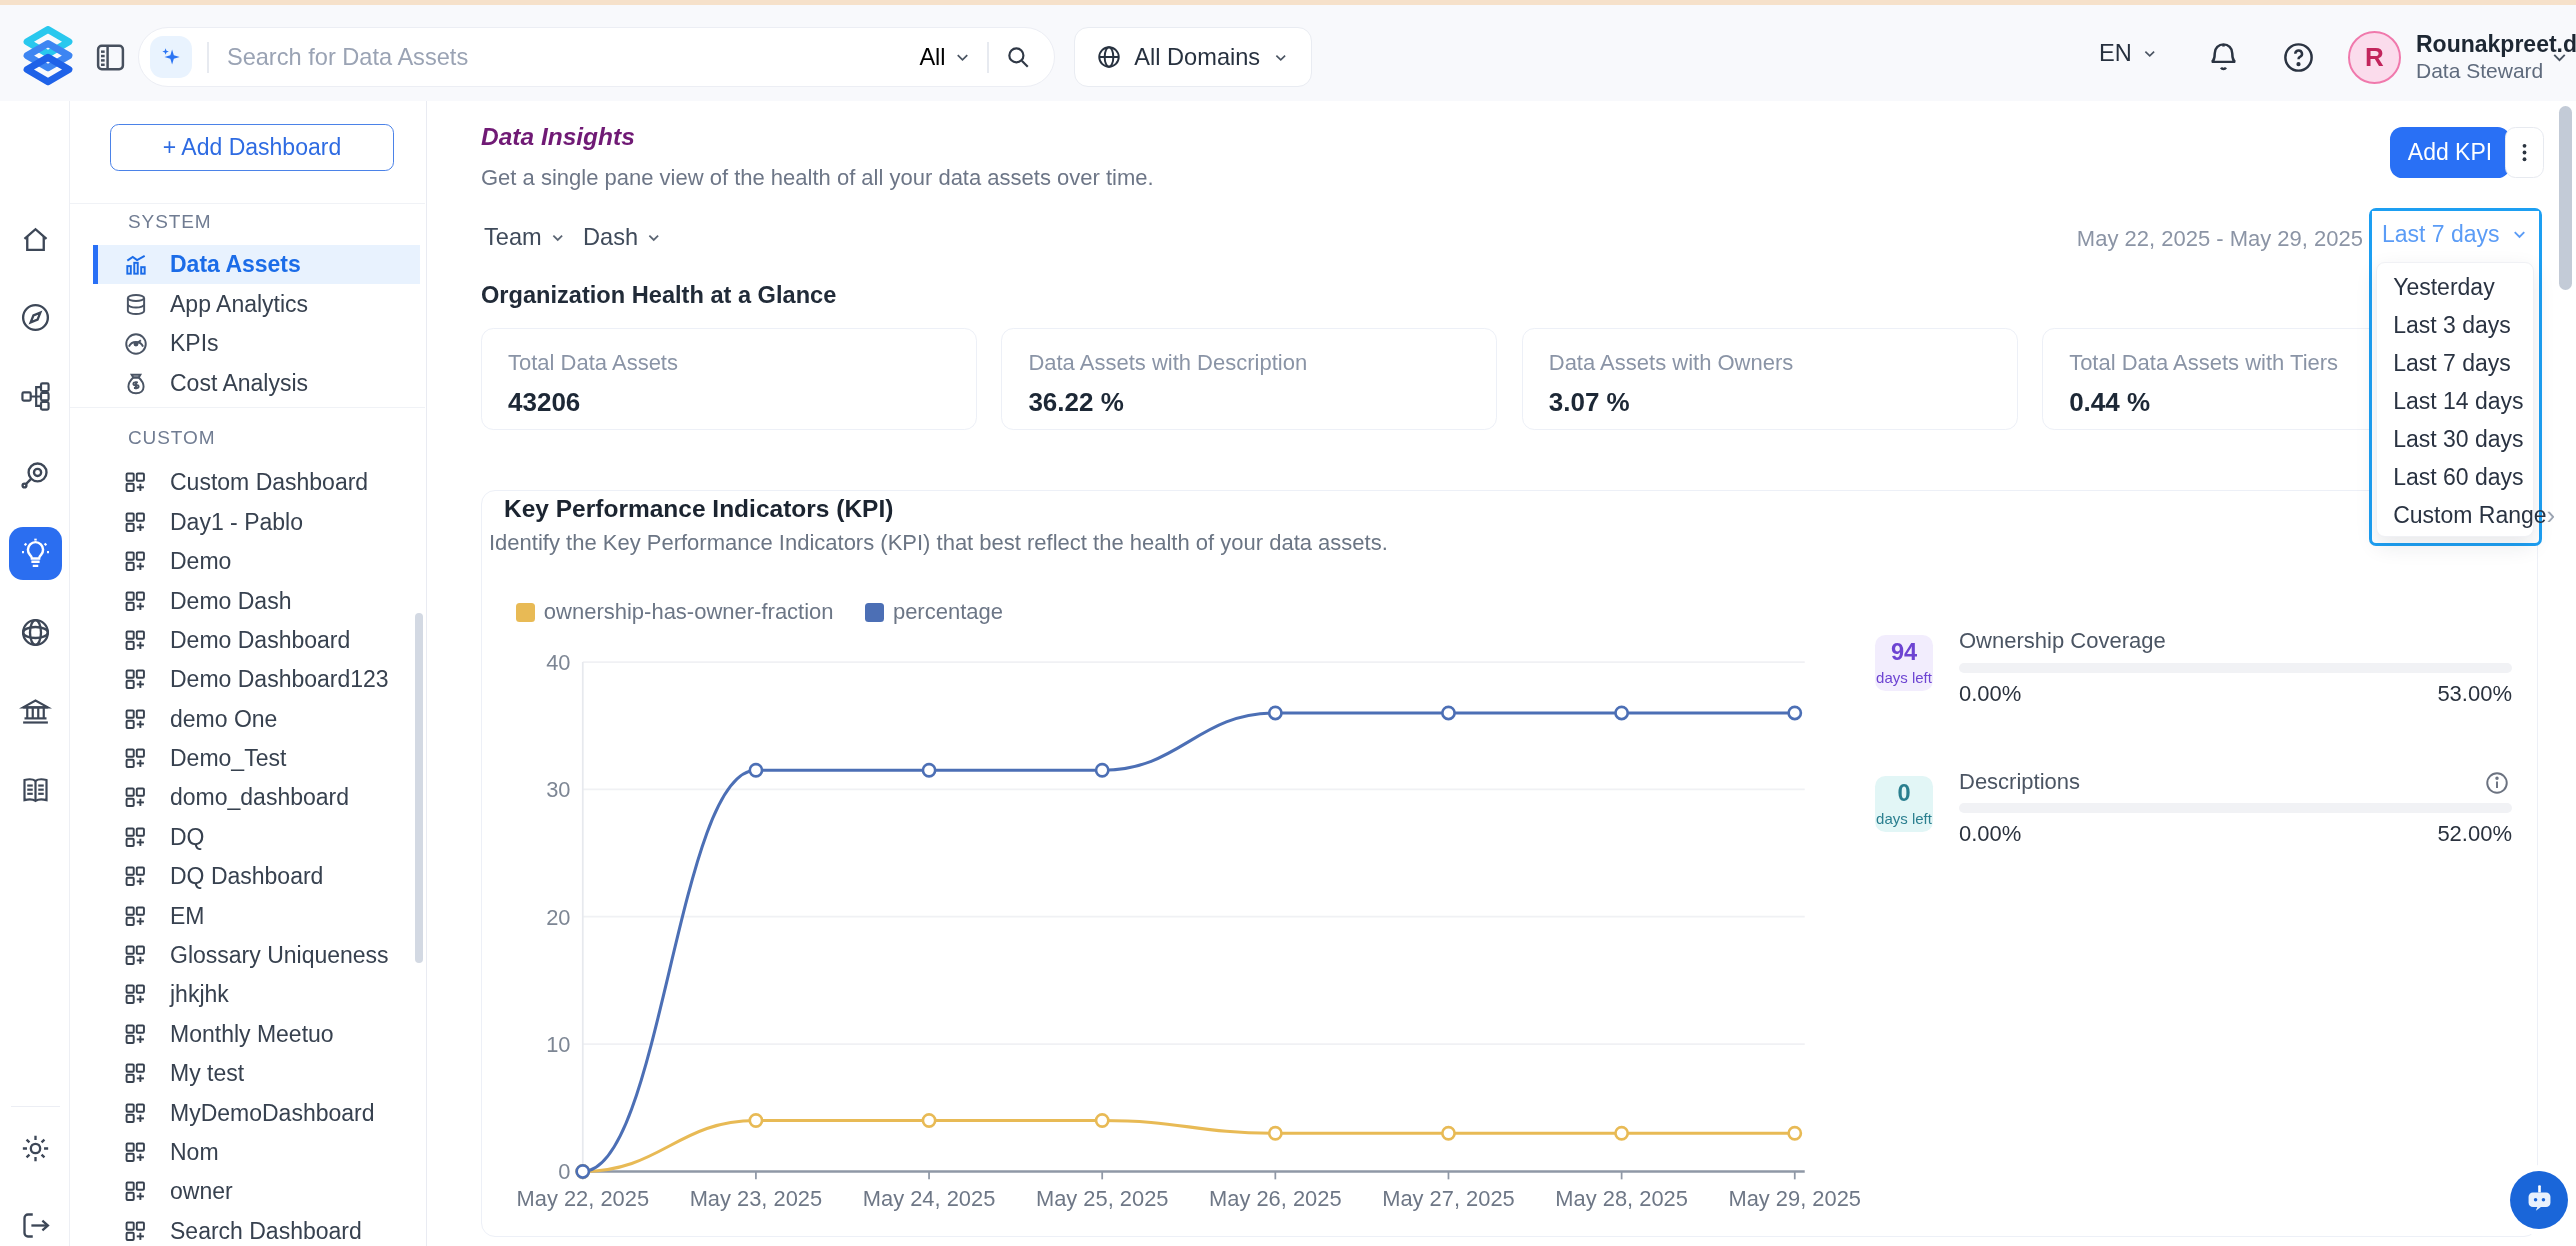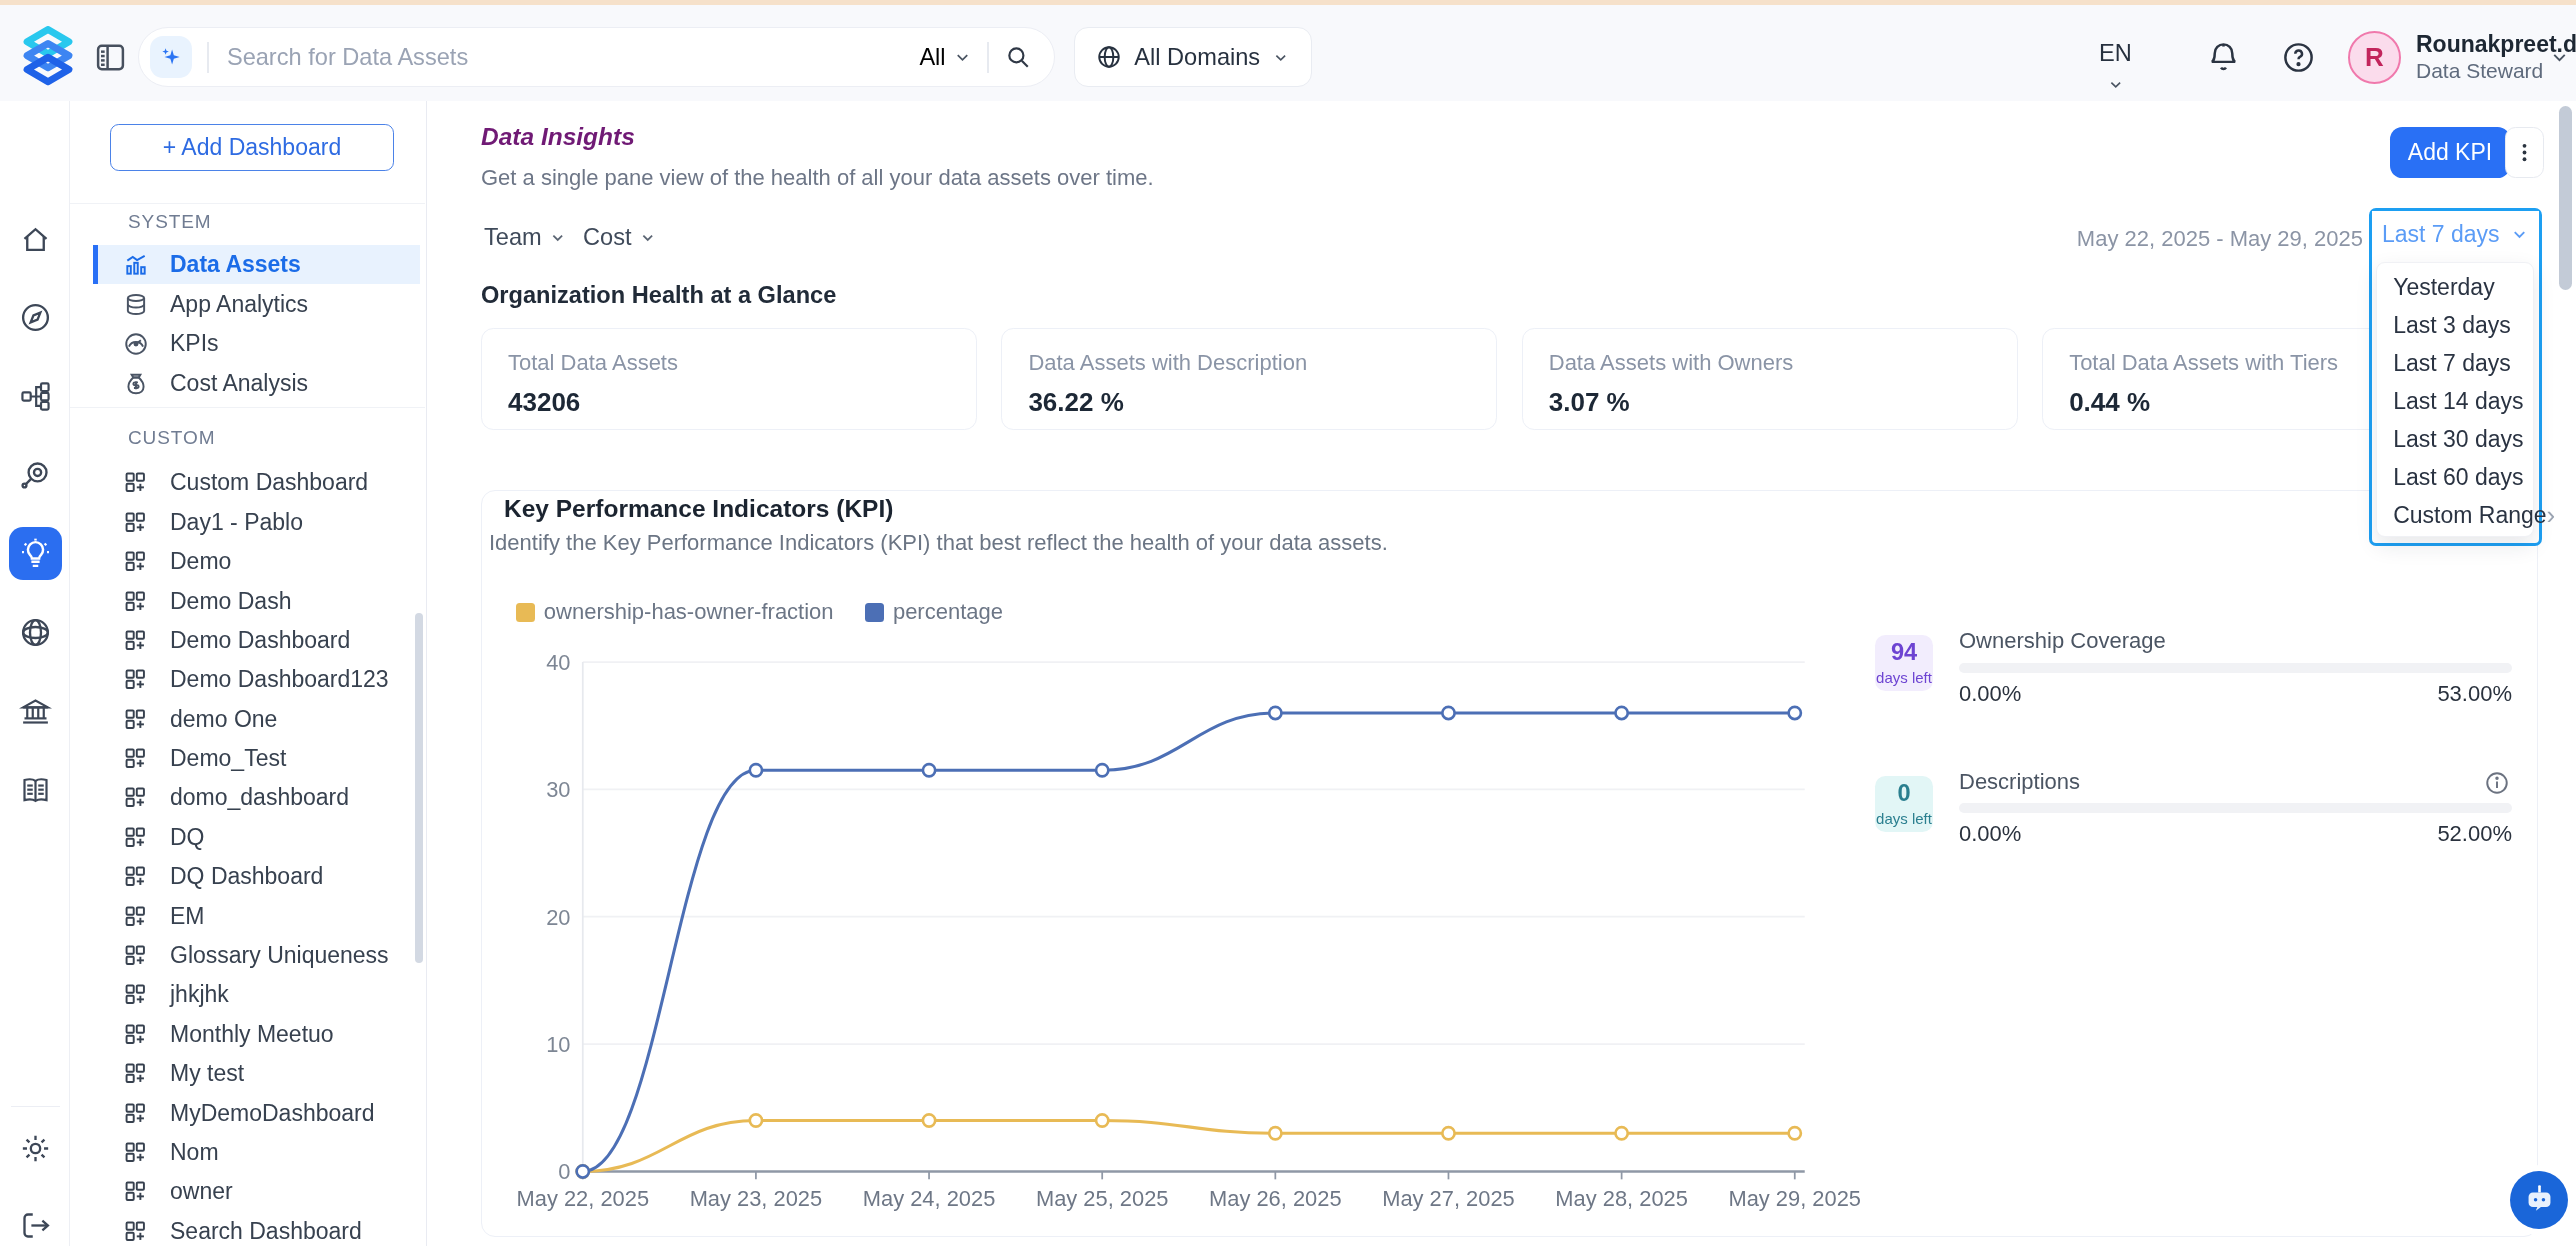--- a/index.html
+++ b/index.html
@@ -19,21 +19,21 @@
   #sparkle-badge{margin-left:10.5px;width:42px;height:42px;border-radius:13px;background:#e9f3fe;
     display:flex;align-items:center;justify-content:center;flex:0 0 auto;}
   .pill-div{width:1.8px;height:31.5px;background:#e7eaf0;margin:0 15.8px;flex:0 0 auto;}
   #search-input{flex:1;border:none;outline:none;background:transparent;font-size:23.6px;
     font-family:"Liberation Sans",sans-serif;color:#24303f;}
   #search-input::placeholder{color:#9aa3b4;}
   #search-scope{display:flex;align-items:center;gap:7px;font-size:23.6px;color:#000000;cursor:pointer;flex:0 0 auto;}
   #search-btn{margin:0 23px 0 0;flex:0 0 auto;cursor:pointer;}
   #domains-btn{left:1074px;top:22px;height:60px;background:#fff;border:1.8px solid #e9ecf2;border-radius:14px;
     display:flex;align-items:center;gap:12.3px;padding:0 21px;font-size:23.6px;color:#27313f;cursor:pointer;}
-  #lang-btn{left:2099px;top:35px;display:flex;align-items:center;gap:8.8px;font-size:23.6px;color:#27313f;cursor:pointer;flex-direction:column;}
+  #lang-btn{left:2099px;top:35px;display:flex;align-items:center;gap:8.8px;font-size:23.6px;color:#27313f;cursor:pointer;}
   #bell-btn{left:2206px;top:35px;width:35px;height:35px;color:#2b3442;cursor:pointer;}
   #help-btn{left:2281px;top:35px;width:35px;height:35px;color:#2b3442;cursor:pointer;}
   #avatar{left:2348px;top:26px;width:53px;height:53px;border-radius:50%;background:#fbdcec;
     border:2.6px solid #f079ac;display:flex;align-items:center;justify-content:center;
     font-size:26px;font-weight:bold;color:#c2255c;cursor:pointer;}
   #user-block{left:2416px;top:24.5px;width:131px;cursor:pointer;}
   #user-name{font-size:23px;font-weight:bold;color:#1d2733;line-height:28px;white-space:nowrap;}
   #user-role{font-size:21px;color:#5f6b7d;line-height:26px;white-space:nowrap;}
   #user-caret{left:2549px;top:42px;color:#4a5462;}
 
@@ -609,21 +609,21 @@
     </svg>
 </div>
 
 <div id="filter-team" class="filter">
   <span>Team</span>
   <svg width="17.5" height="17.5" viewBox="0 0 24 24" fill="none" stroke="#5b6573" stroke-width="2.4">
       <polyline points="6 9 12 15 18 9"></polyline>
     </svg>
 </div>
 <div id="filter-tier" class="filter">
-  <span>Cost</span>
+  <span>Dash</span>
   <svg width="17.5" height="17.5" viewBox="0 0 24 24" fill="none" stroke="#5b6573" stroke-width="2.4">
       <polyline points="6 9 12 15 18 9"></polyline>
     </svg>
 </div>
 <div id="date-range" class="abs">May 22, 2025 - May 29, 2025</div>
 
 <div id="glance-title" class="abs">Organization Health at a Glance</div>
 <div id="stat-row" class="abs">
   <div class="stat-card">
     <div class="stat-label">Total Data Assets</div>

